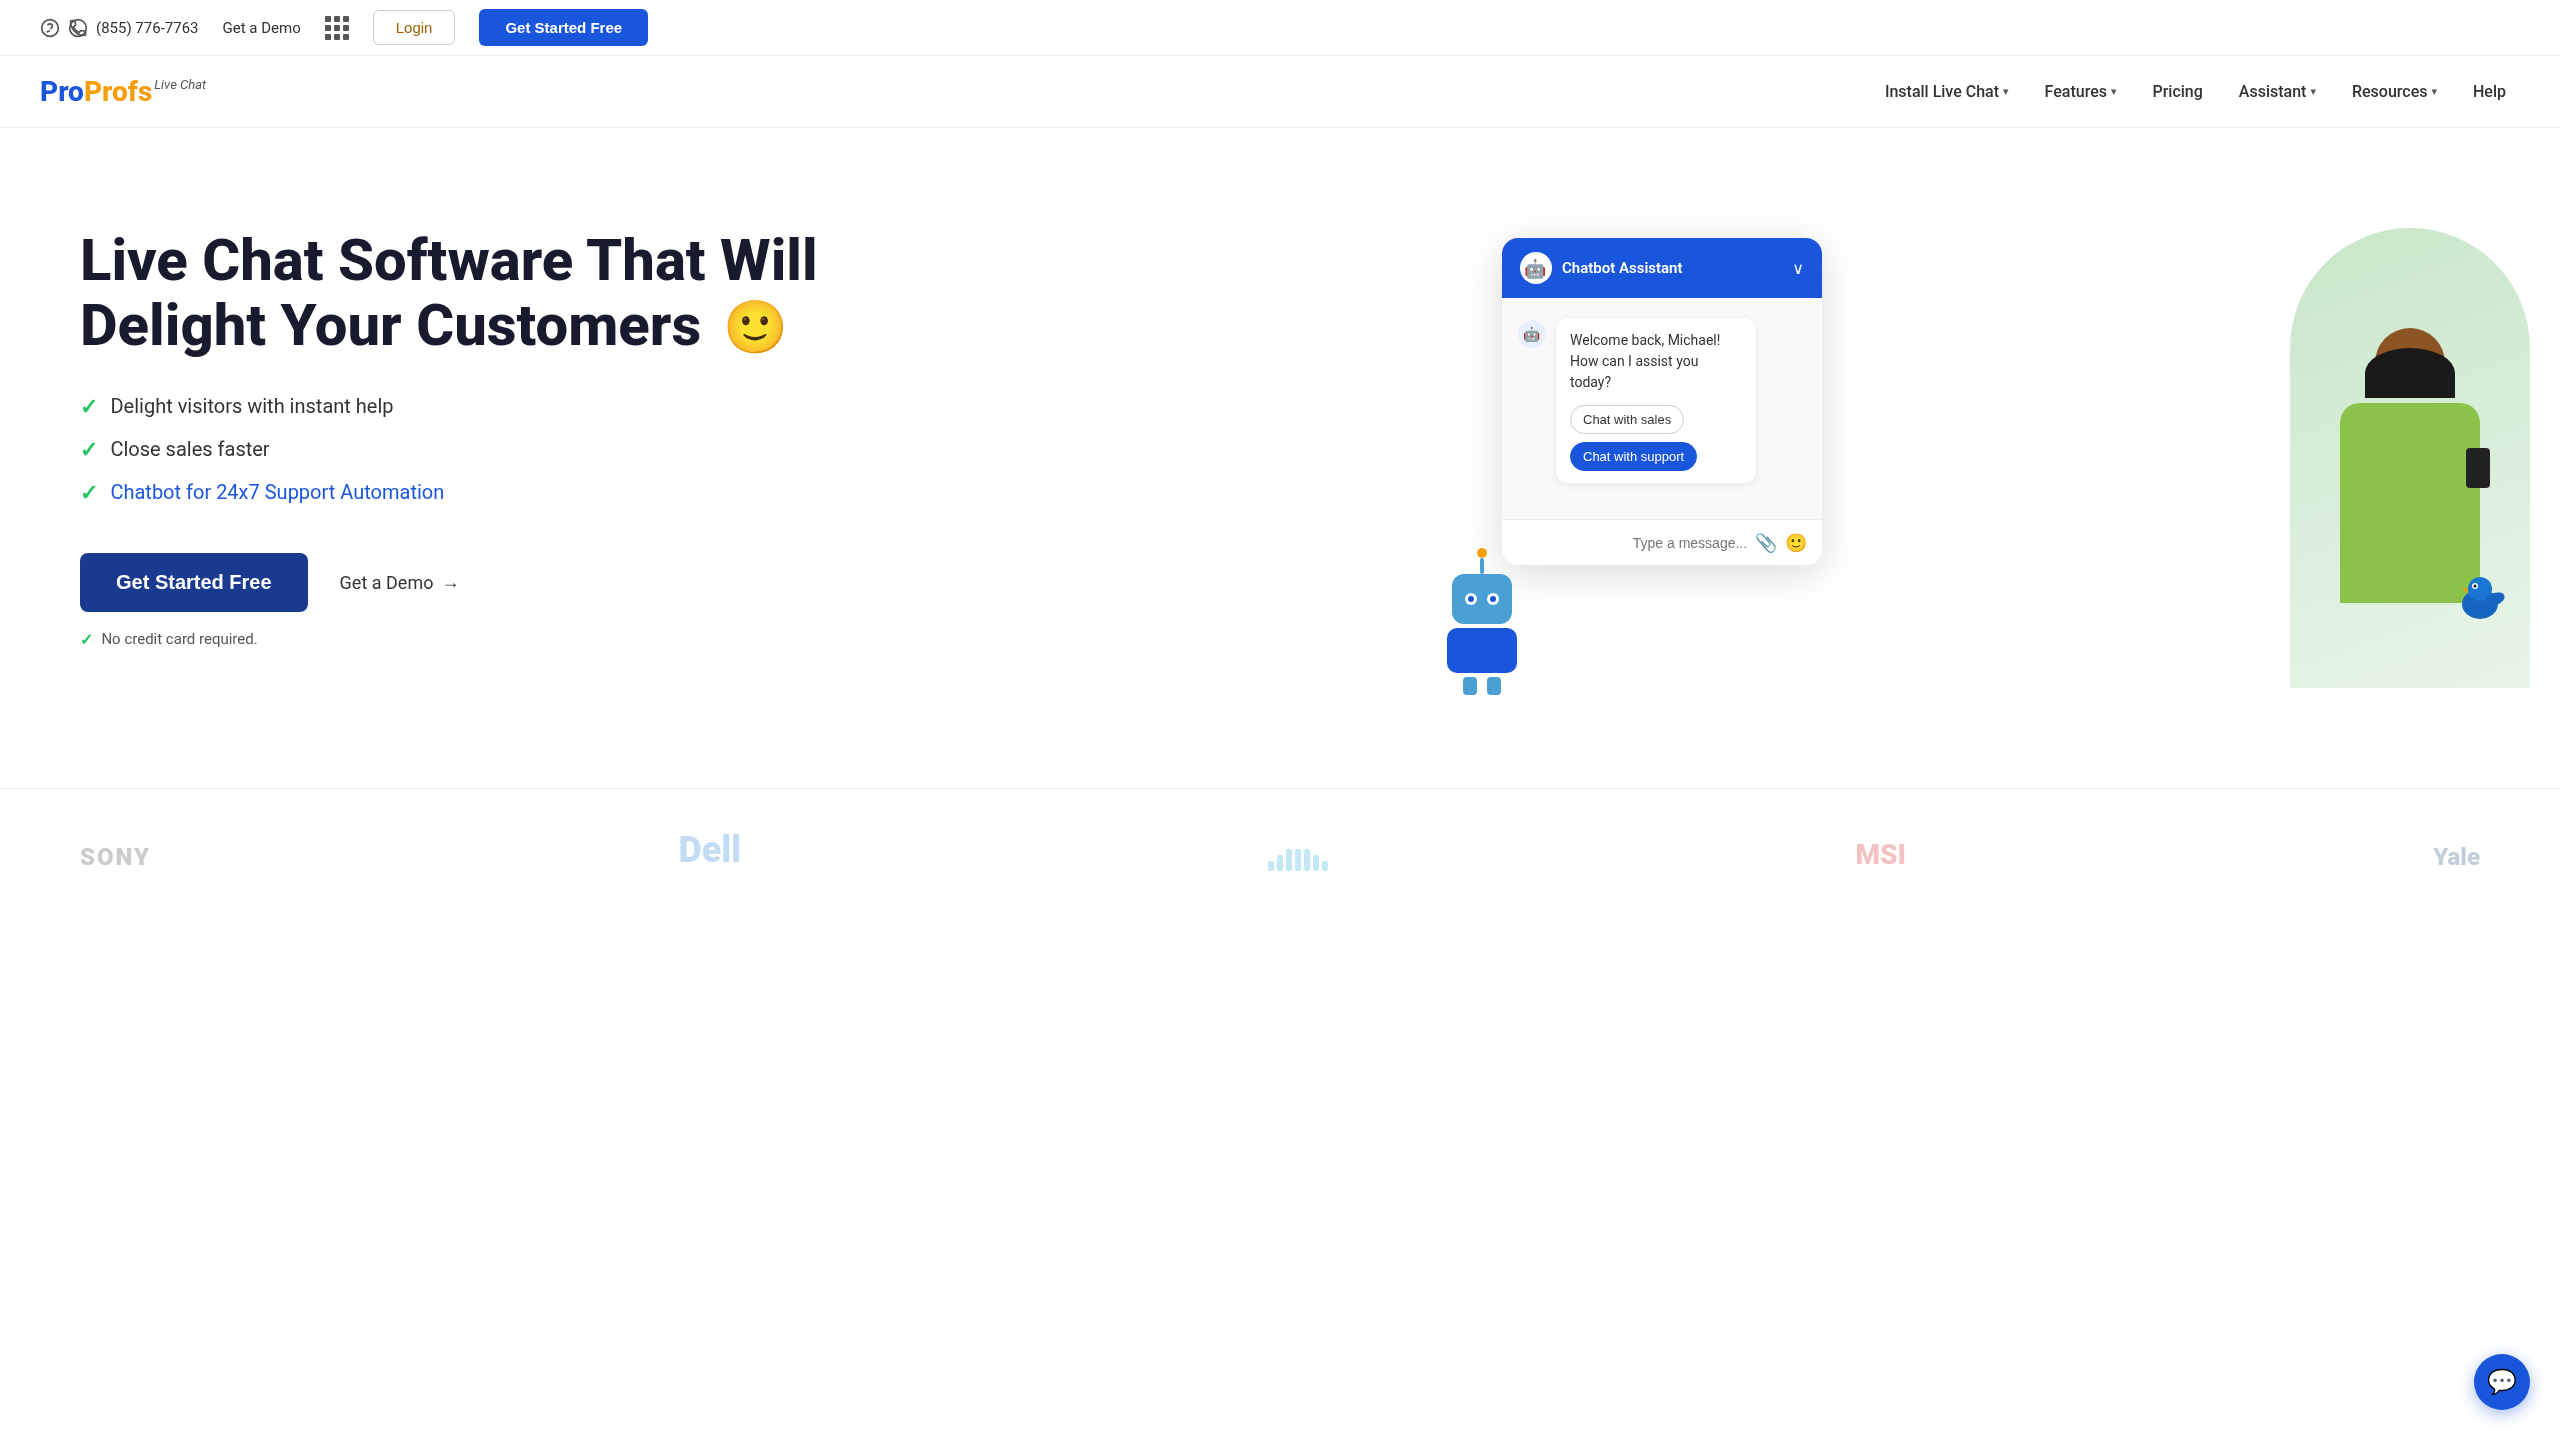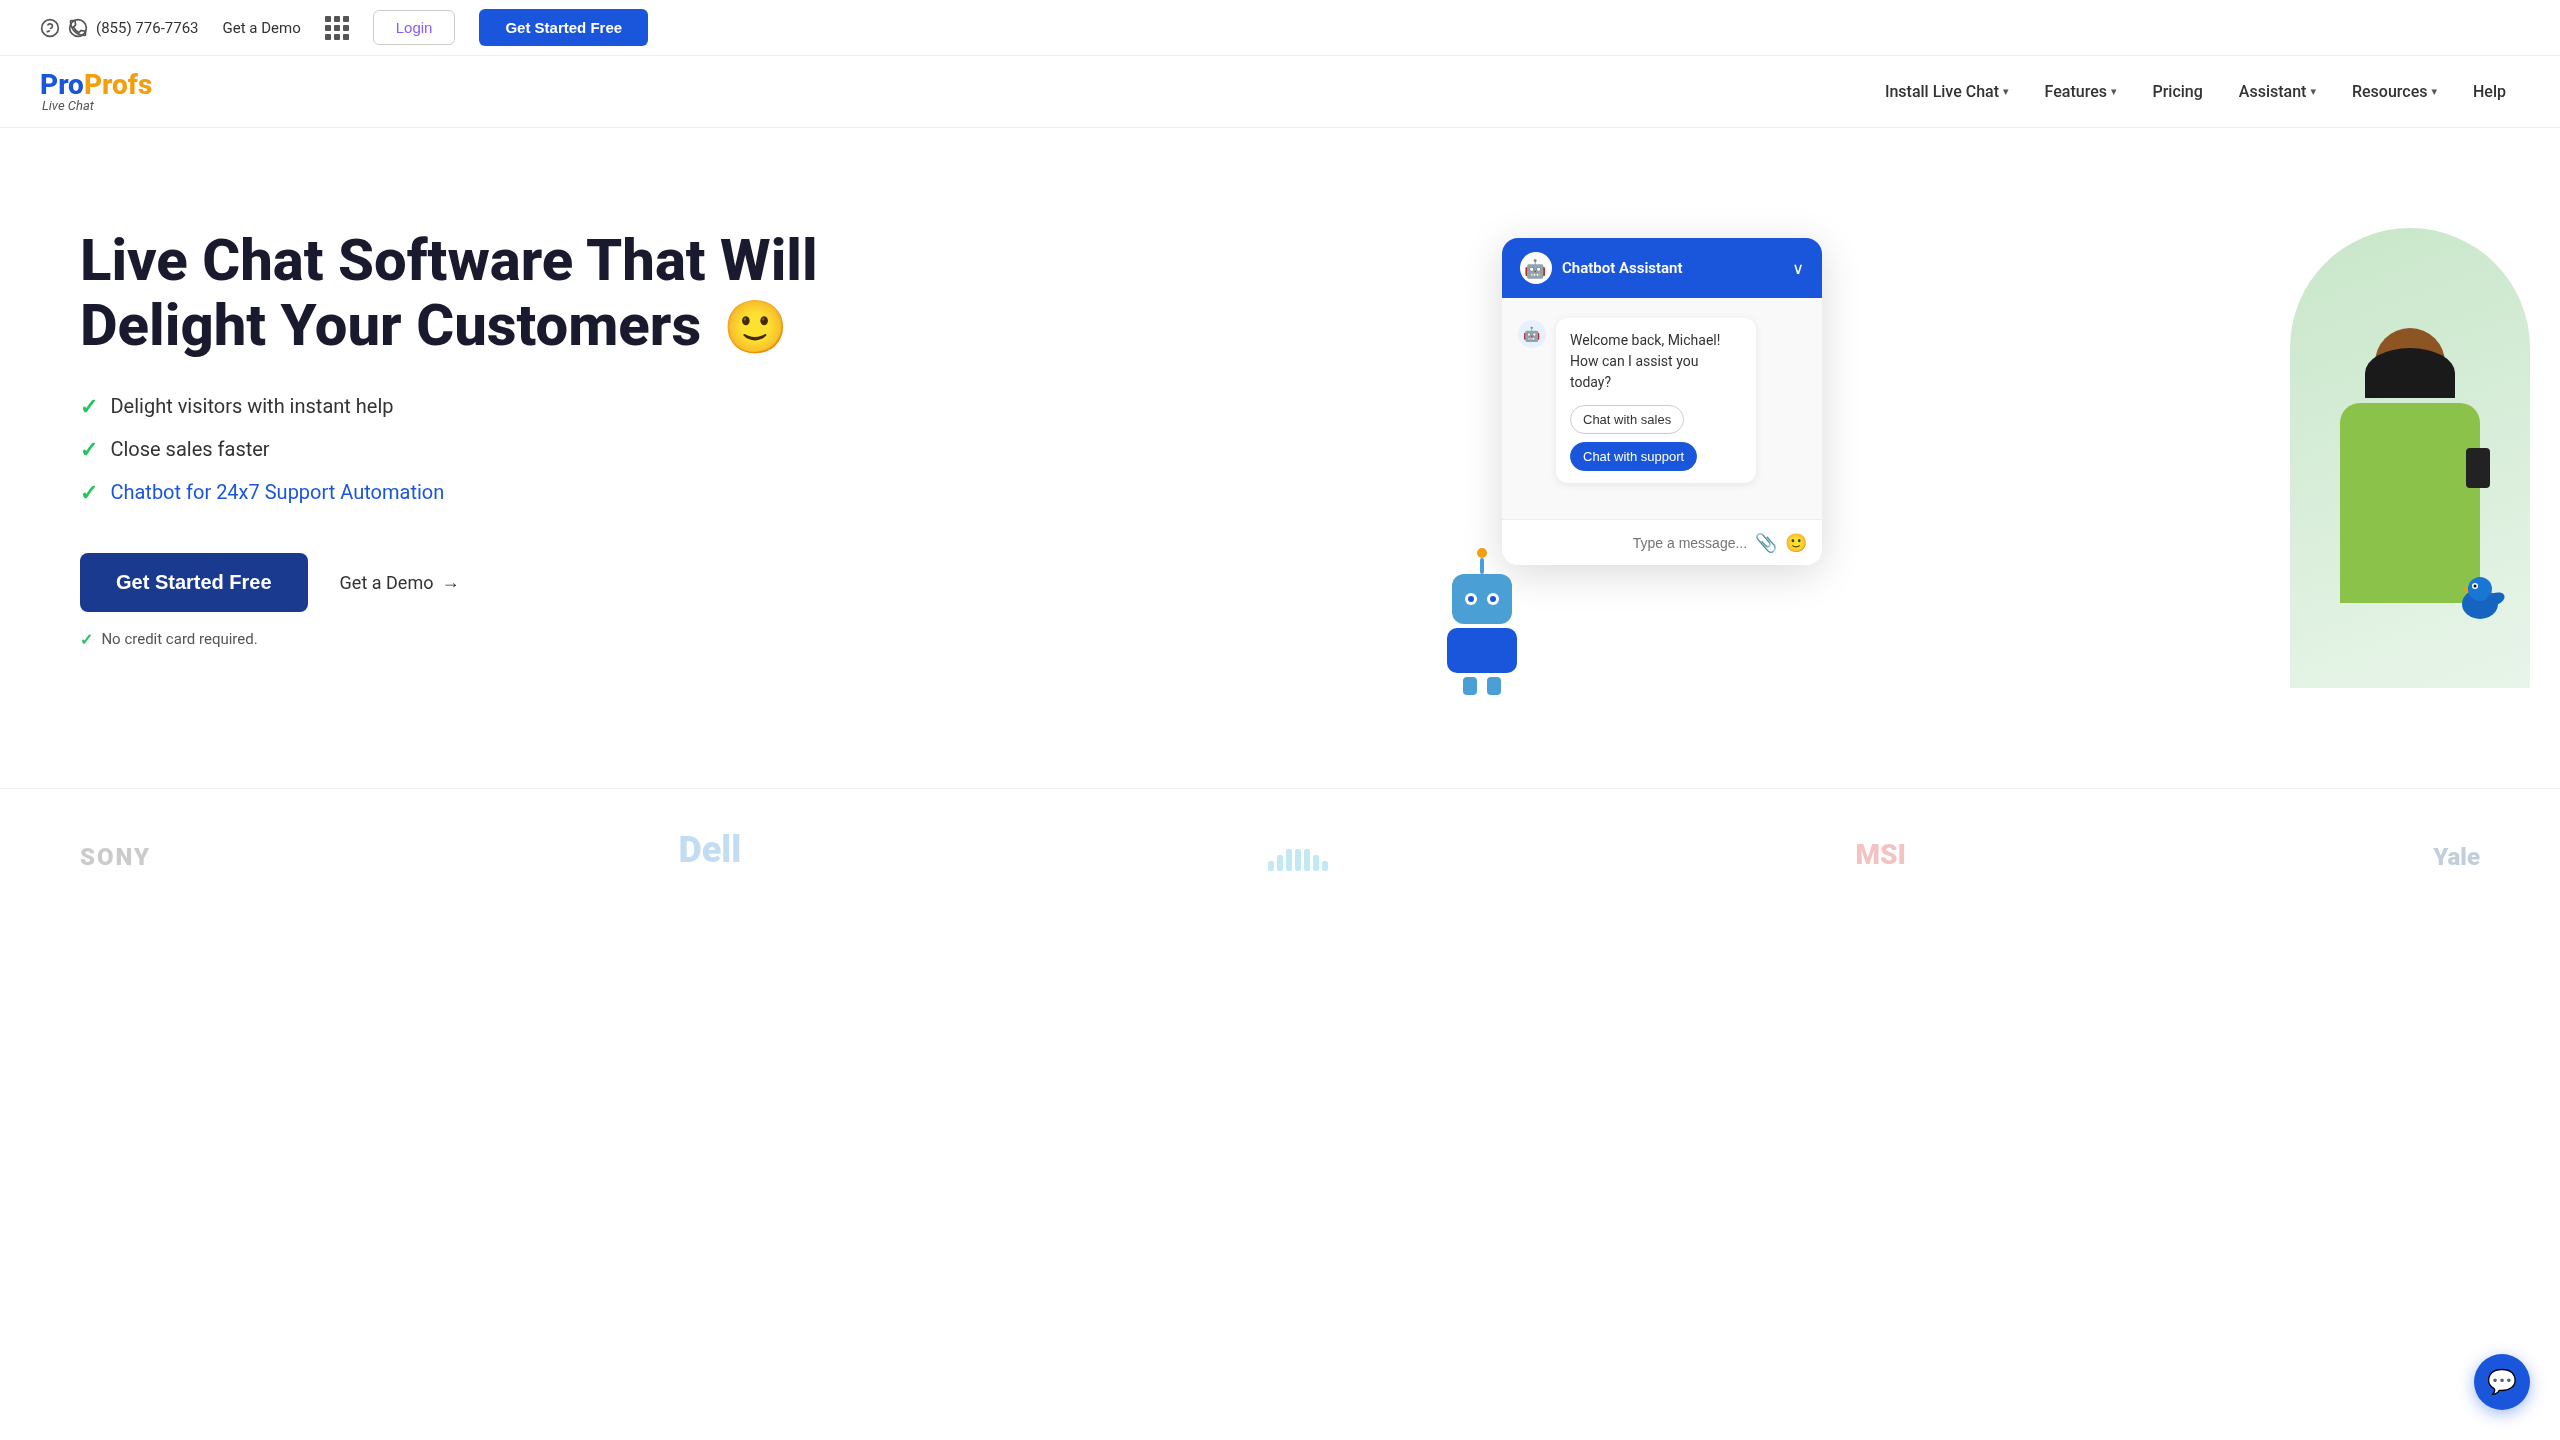--- a/index.html
+++ b/index.html
@@ -43,21 +43,21 @@
     }
     .top-bar-grid span {
       width: 6px;
       height: 6px;
       background: #555;
       border-radius: 1px;
     }
     .login-btn {
       border: 1.5px solid #ccc;
       background: #fff;
-      color: #8b5cf6;
+      color: #a16207;
       padding: 8px 22px;
       border-radius: 6px;
       font-size: 15px;
       cursor: pointer;
     }
     .get-started-top {
       background: #1a56db;
       color: #fff;
       border: none;
       padding: 10px 26px;
@@ -71,21 +71,21 @@
     .nav {
       display: flex;
       align-items: center;
       padding: 0 40px;
       height: 72px;
       border-bottom: 1px solid #eee;
       background: #fff;
     }
     .logo {
       display: flex;
-      flex-direction: column;
+      flex-direction: row;
       line-height: 1;
       text-decoration: none;
       margin-right: auto;
     }
     .logo-livechat {
       font-size: 13px;
       color: #555;
       margin-left: 2px;
       font-style: italic;
     }

